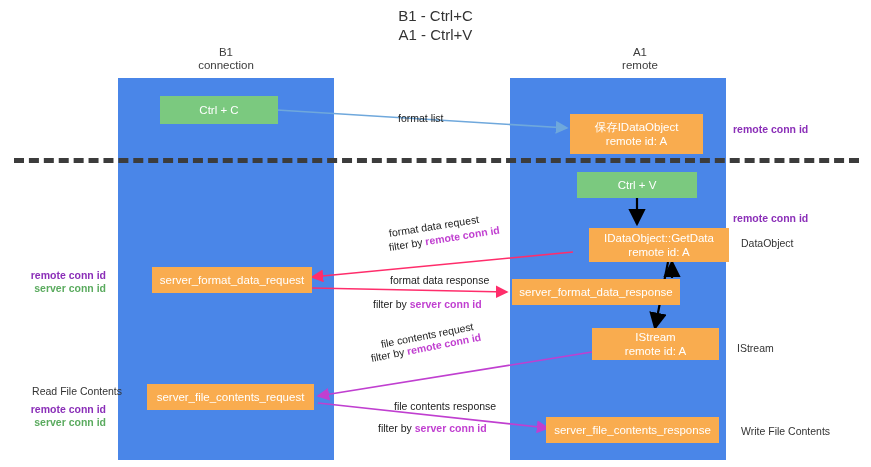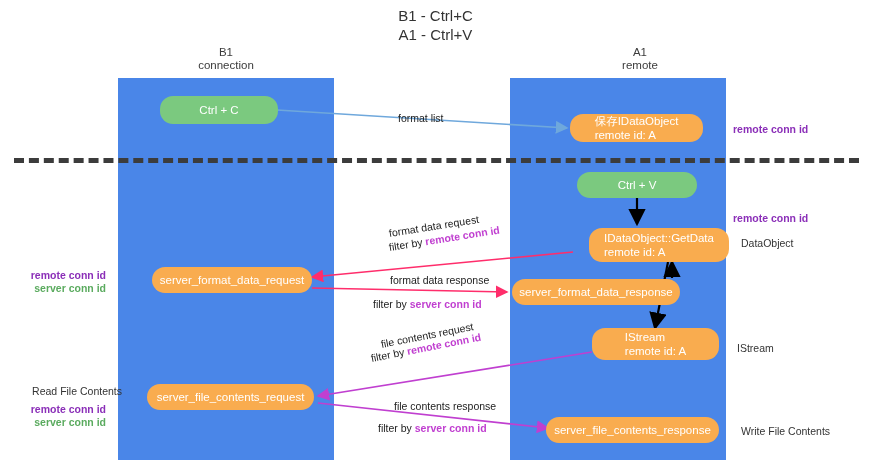--- a/index.html
+++ b/index.html
@@ -57,23 +57,22 @@
   .box {
     position: absolute;
     box-sizing: border-box;
     display: flex;
     flex-direction: column;
     align-items: center;
     justify-content: center;
     color: #ffffff;
     font-size: 11.5px;
     line-height: 14px;
-    text-align: left;
+    text-align: center;
     white-space: pre-line;
-    border-radius: 13px;
   }
   .box.orange { background: #f9ac4f; }
   .box.green  { background: #7bc97f; }
 
   .divider {
     position: absolute;
     left: 14px;
     top: 158px;
     width: 845px;
     height: 0;
@@ -150,21 +149,21 @@
 
     <line x1="592" y1="352" x2="318" y2="396" stroke="#c03fd0" stroke-width="1.6" marker-end="url(#ah-pink)"></line>
 
     <line x1="318" y1="403" x2="548" y2="428" stroke="#c03fd0" stroke-width="1.6" marker-end="url(#ah-pink)"></line>
   </svg>
 
   <div class="divider"></div>
 
   <div class="box green" style="left:160px; top:96px; width:118px; height:28px;">Ctrl + C</div>
 
-  <div class="box orange" style="left:570px; top:114px; width:133px; height:28px;">保存IDataObject
+  <div class="box orange" style="left:570px; top:114px; width:133px; height:40px;">保存IDataObject
 remote id: A</div>
 
   <div class="box green" style="left:577px; top:172px; width:120px; height:26px;">Ctrl + V</div>
 
   <div class="box orange" style="left:567px; top:228px; width:140px; height:34px;margin-left:22px;">IDataObject::GetData
 remote id: A</div>
 
   <div class="box orange" style="left:512px; top:279px; width:168px; height:26px;">server_format_data_response</div>
 
   <div class="box orange" style="left:152px; top:267px; width:160px; height:26px;">server_format_data_request</div>

